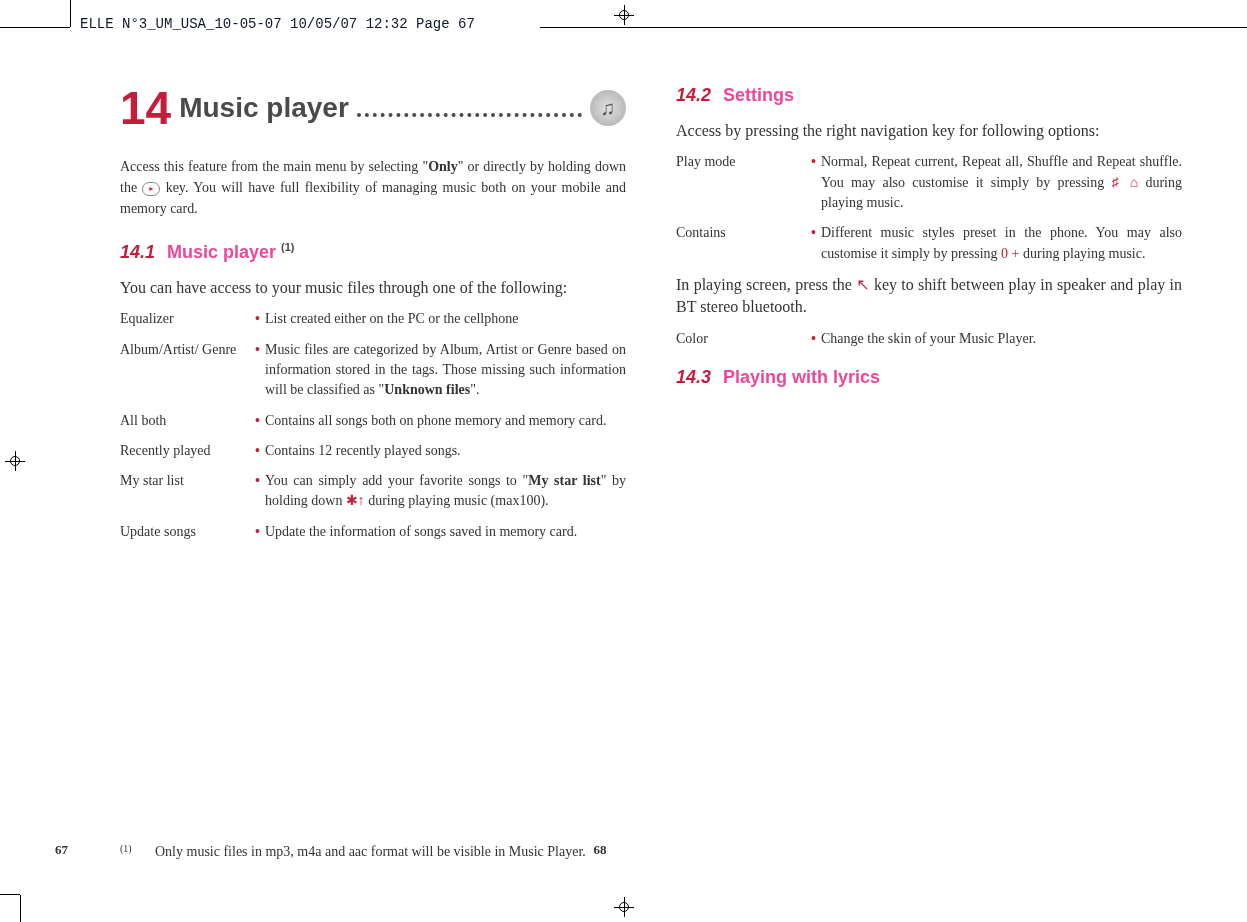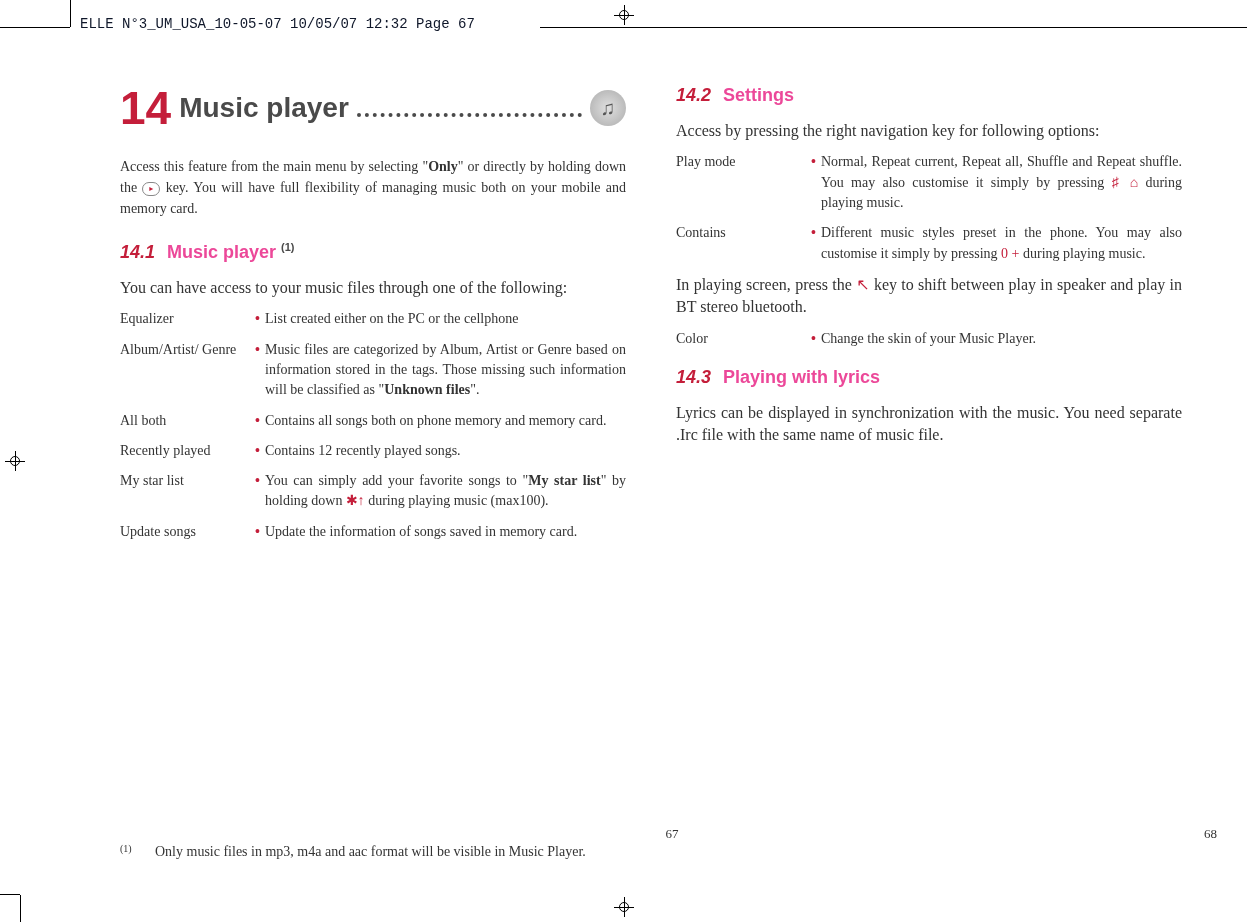--- a/index.html
+++ b/index.html
@@ -201,24 +201,25 @@
       font-size: 10px;
       vertical-align: super;
       width: 35px;
       flex-shrink: 0;
     }
     .footnote-text {
       text-align: justify;
     }
     .page-number {
       position: absolute;
-      bottom: 80px;
+      bottom: 64px;
       font-size: 13px;
       width: 50%;
-      text-align: right;
+      text-align: left;
+      font-weight: bold;
     }
     .pn-left { left: 55px; }
     .pn-right { right: 30px; }
   </style>
 </head>
 <body>
 
 <div class="crop-top-left-h"></div>
 <div class="crop-top-left-v"></div>
 <div class="crop-bottom-left-h"></div>
@@ -317,21 +318,20 @@
       <div class="def-item">
         <div class="def-term">Color</div>
         <div class="def-desc"><span class="bullet">•</span><span>Change the skin of your Music Player.</span></div>
       </div>
     </div>
 
     <div class="section-heading" style="margin-top:18px;">
       <span class="section-num">14.3</span><span class="section-title">Playing with lyrics</span>
     </div>
 
-    <p class="section-desc" style="text-align: justify;">Lyrics can be displayed in synchronization with the music. You need separate .Irc file with the same name of music file.</p>
   </div>
 </div>
 
 <div class="footnote">
   <span class="footnote-sup">(1)</span>
   <span class="footnote-text">Only music files in mp3, m4a and aac format will be visible in Music Player.</span>
 </div>
 
 <div class="page-number pn-left">67</div>
 <div class="page-number pn-right">68</div>

